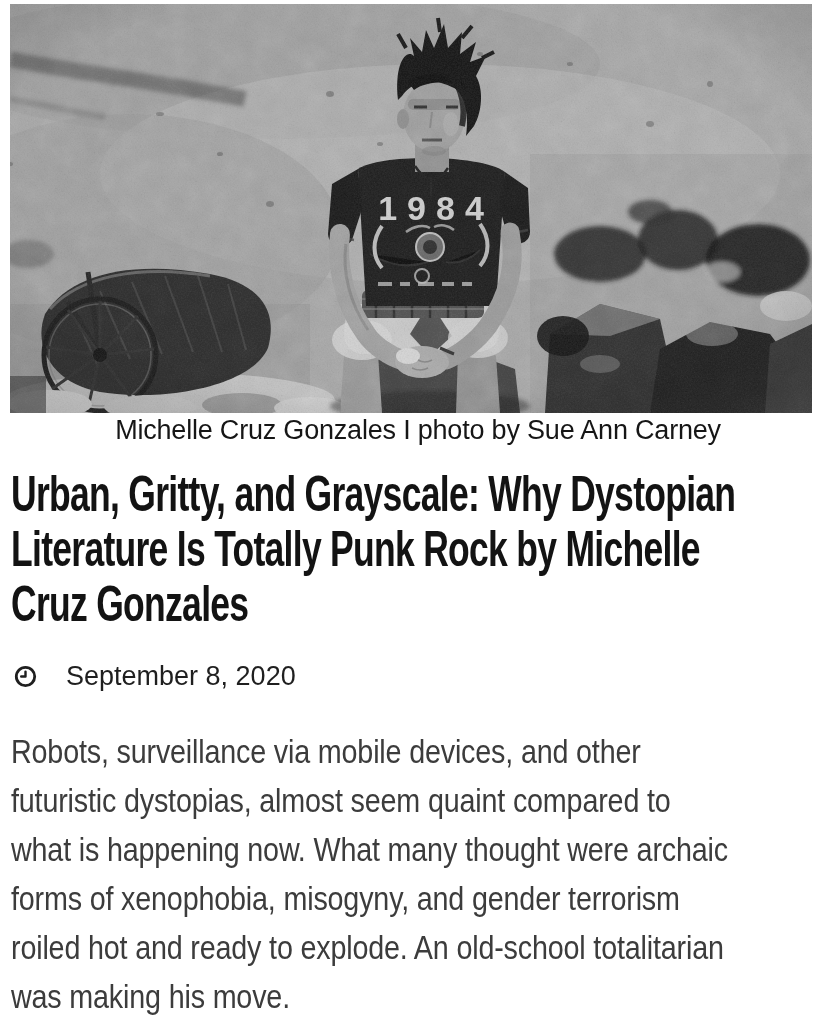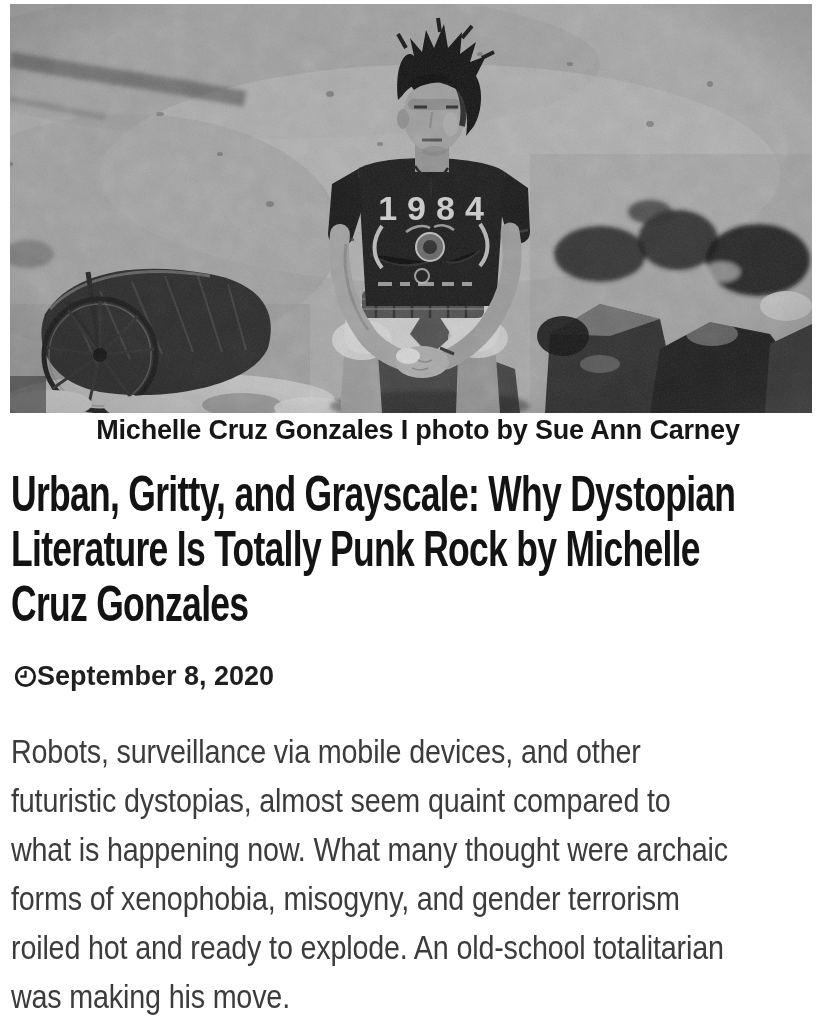--- a/index.html
+++ b/index.html
@@ -1,26 +1,26 @@
 <!DOCTYPE html>
 <html><head>
 <meta charset="utf-8">
 <style>
   html,body{margin:0;padding:0;background:#ffffff;}
   .page{position:relative;width:836px;height:1023px;background:#ffffff;overflow:hidden;
         font-family:"Liberation Sans",sans-serif;}
   .photo-figure{position:absolute;left:10px;top:4px;width:802px;height:409px;margin:0;}
   .photo-figure svg{display:block;width:802px;height:409px;}
   .photo-caption{position:absolute;left:0;top:417px;width:836px;text-align:center;
-        font-size:27px;font-weight:700;color:#161616;letter-spacing:-0.2px;line-height:27px;}
+        font-size:27px;font-weight:400;color:#161616;letter-spacing:-0.2px;line-height:27px;}
   .article-title{position:absolute;left:11px;top:467px;margin:0;width:1200px;
         font-size:50px;font-weight:700;line-height:55px;color:#131313;letter-spacing:-1px;
         white-space:pre-line;transform:scaleX(0.71);transform-origin:left top;}
-  .post-date{position:absolute;left:14px;top:659px;display:flex;align-items:center;gap:0;
-        font-size:27px;color:#1f1f1f;line-height:34px;font-weight:bold;}
+  .post-date{position:absolute;left:14px;top:659px;display:flex;align-items:center;gap:29px;
+        font-size:27px;color:#1f1f1f;line-height:34px;}
   .clock-icon{flex:0 0 auto;display:block;}
   .article-body{position:absolute;left:11px;top:727px;margin:0;width:960px;
         font-size:33px;line-height:49px;color:#3c3c3c;letter-spacing:-0.2px;
         white-space:pre-line;transform:scaleX(0.87);transform-origin:left top;}
 </style>
 </head>
 <body>
 
 <div class="page">
 

